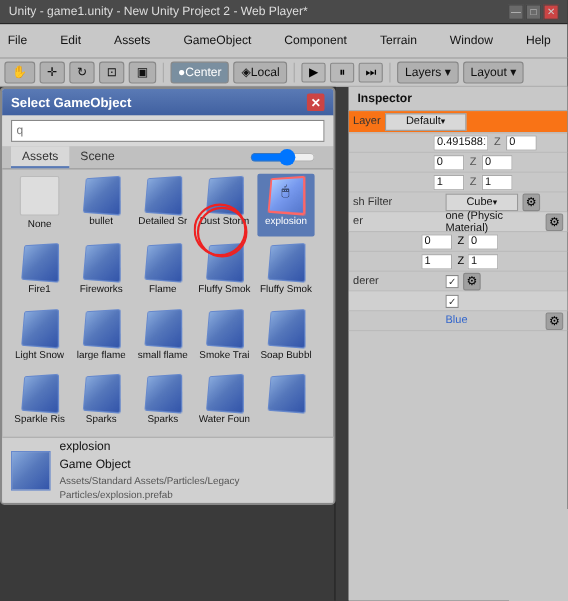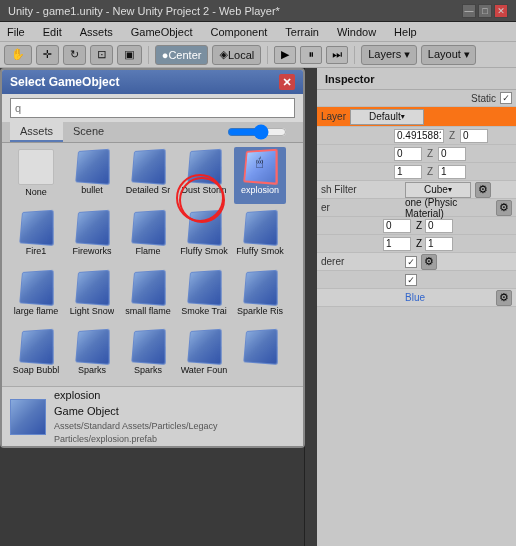--- a/index.html
+++ b/index.html
@@ -37,25 +37,25 @@
       border: 1px solid #444;
       color: #ccc;
       font-size: 9px;
       display: flex; align-items: center; justify-content: center;
       cursor: pointer;
     }
 
     
     .menu-bar {
       background: #c8c8c8;
-      height: 20px;
+      height: 31px;
       display: flex;
       align-items: center;
       padding: 0 4px;
-      gap: 12px;
+      gap: 24px;
       border-bottom: 1px solid #aaa;
     }
     .menu-item {
       color: #111;
       font-size: 11px;
       cursor: pointer;
       padding: 0 3px;
     }
 
     
@@ -523,47 +523,47 @@
           <span class="asset-label">Fluffy Smok</span>
         </div>
 
         <div class="asset-item">
           <div class="asset-icon blue-cube"></div>
           <span class="asset-label">Fluffy Smok</span>
         </div>
 
         <div class="asset-item">
           <div class="asset-icon blue-cube"></div>
+          <span class="asset-label">Light Snow</span>
+        </div>
+
+        <div class="asset-item">
+          <div class="asset-icon blue-cube"></div>
           <span class="asset-label">large flame</span>
         </div>
 
-        <div class="asset-item">
-          <div class="asset-icon blue-cube"></div>
-          <span class="asset-label">Light Snow</span>
-        </div>
-
 
         <div class="asset-item">
           <div class="asset-icon blue-cube"></div>
           <span class="asset-label">small flame</span>
         </div>
 
         <div class="asset-item">
           <div class="asset-icon blue-cube"></div>
           <span class="asset-label">Smoke Trai</span>
         </div>
 
         <div class="asset-item">
           <div class="asset-icon blue-cube"></div>
+          <span class="asset-label">Soap Bubbl</span>
+        </div>
+
+        <div class="asset-item">
+          <div class="asset-icon blue-cube"></div>
           <span class="asset-label">Sparkle Ris</span>
-        </div>
-
-        <div class="asset-item">
-          <div class="asset-icon blue-cube"></div>
-          <span class="asset-label">Soap Bubbl</span>
         </div>
 
         <div class="asset-item">
           <div class="asset-icon blue-cube"></div>
           <span class="asset-label">Sparks</span>
         </div>
 
         <div class="asset-item">
           <div class="asset-icon blue-cube"></div>
           <span class="asset-label">Sparks</span>
@@ -599,24 +599,20 @@
 
   </div>
 
   <div class="right-panel">
     <div class="inspector-tab">
       <span class="inspector-label">Inspector</span>
     </div>
 
     <div class="inspector-content">
 
-      <div class="static-row">
-        <span style="font-size:10px;color:#333;">Static</span>
-        <div class="insp-checkbox checked"></div>
-      </div>
 
       <div class="layer-row">
         <span style="font-size:10px;color:#333;">Layer</span>
         <div class="select-field" style="min-width:70px;">
           <span>Default</span>
           <span class="select-arrow">▾</span>
         </div>
       </div>
 
       <div class="xyz-row">

